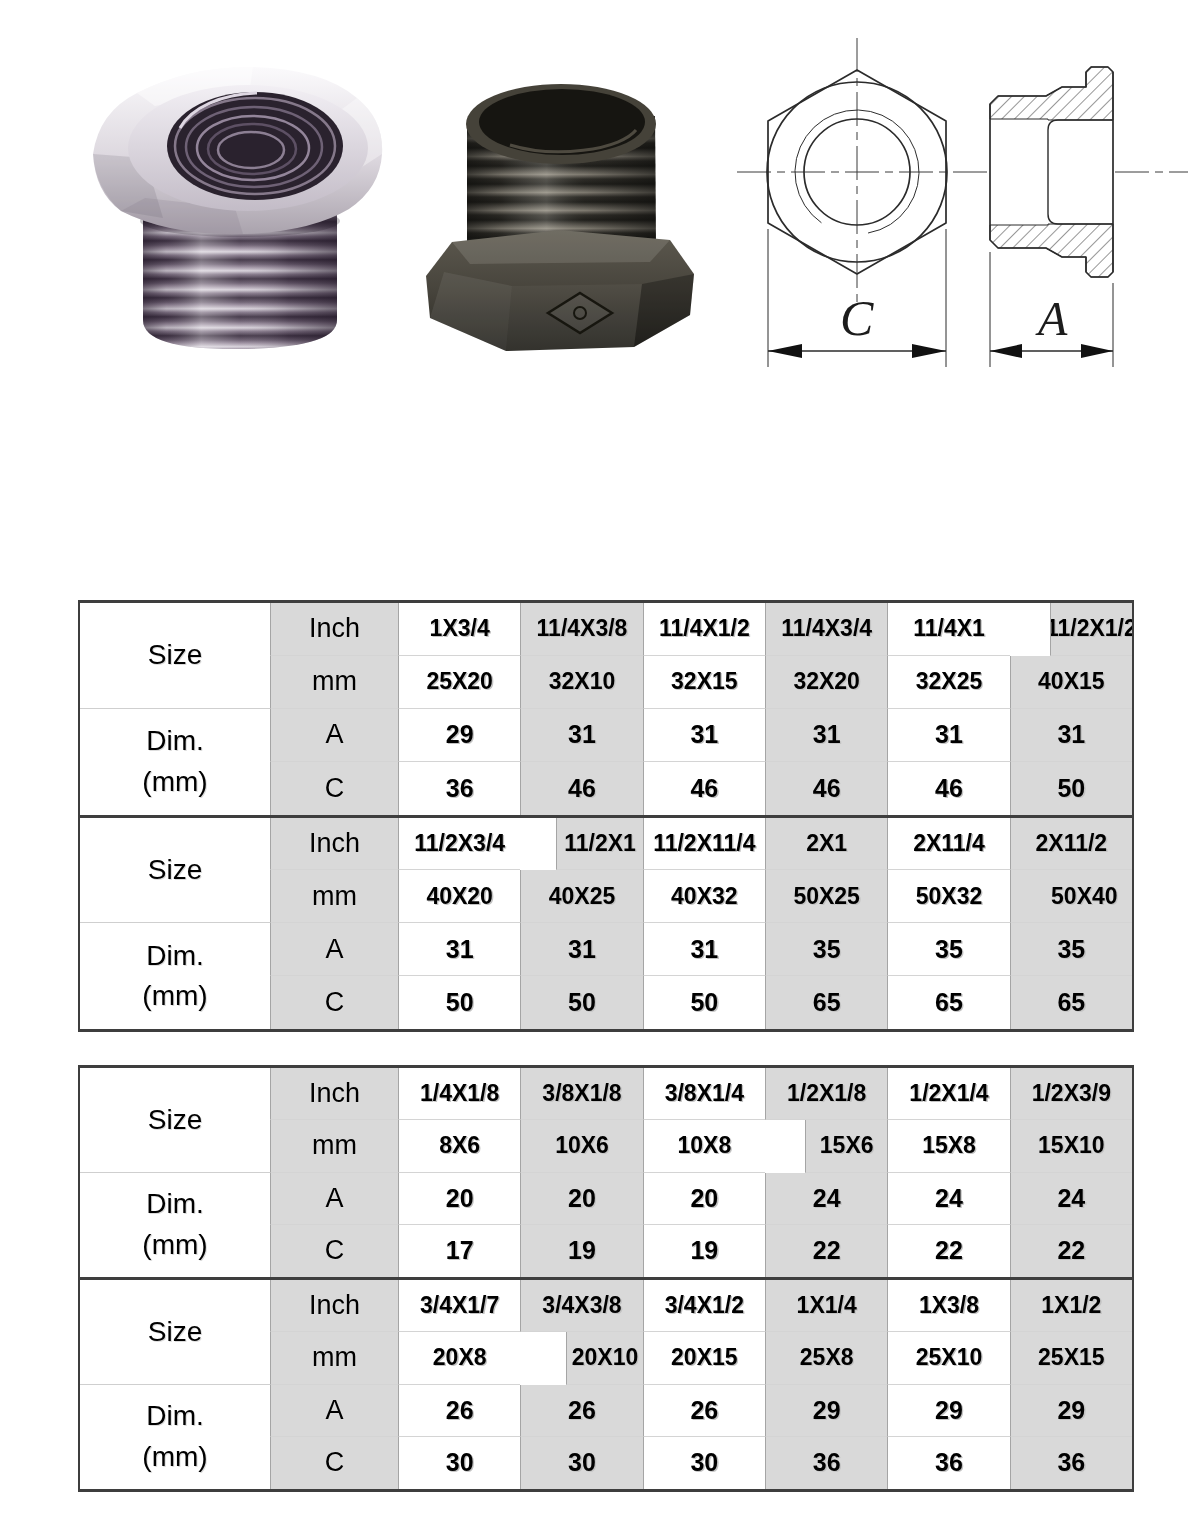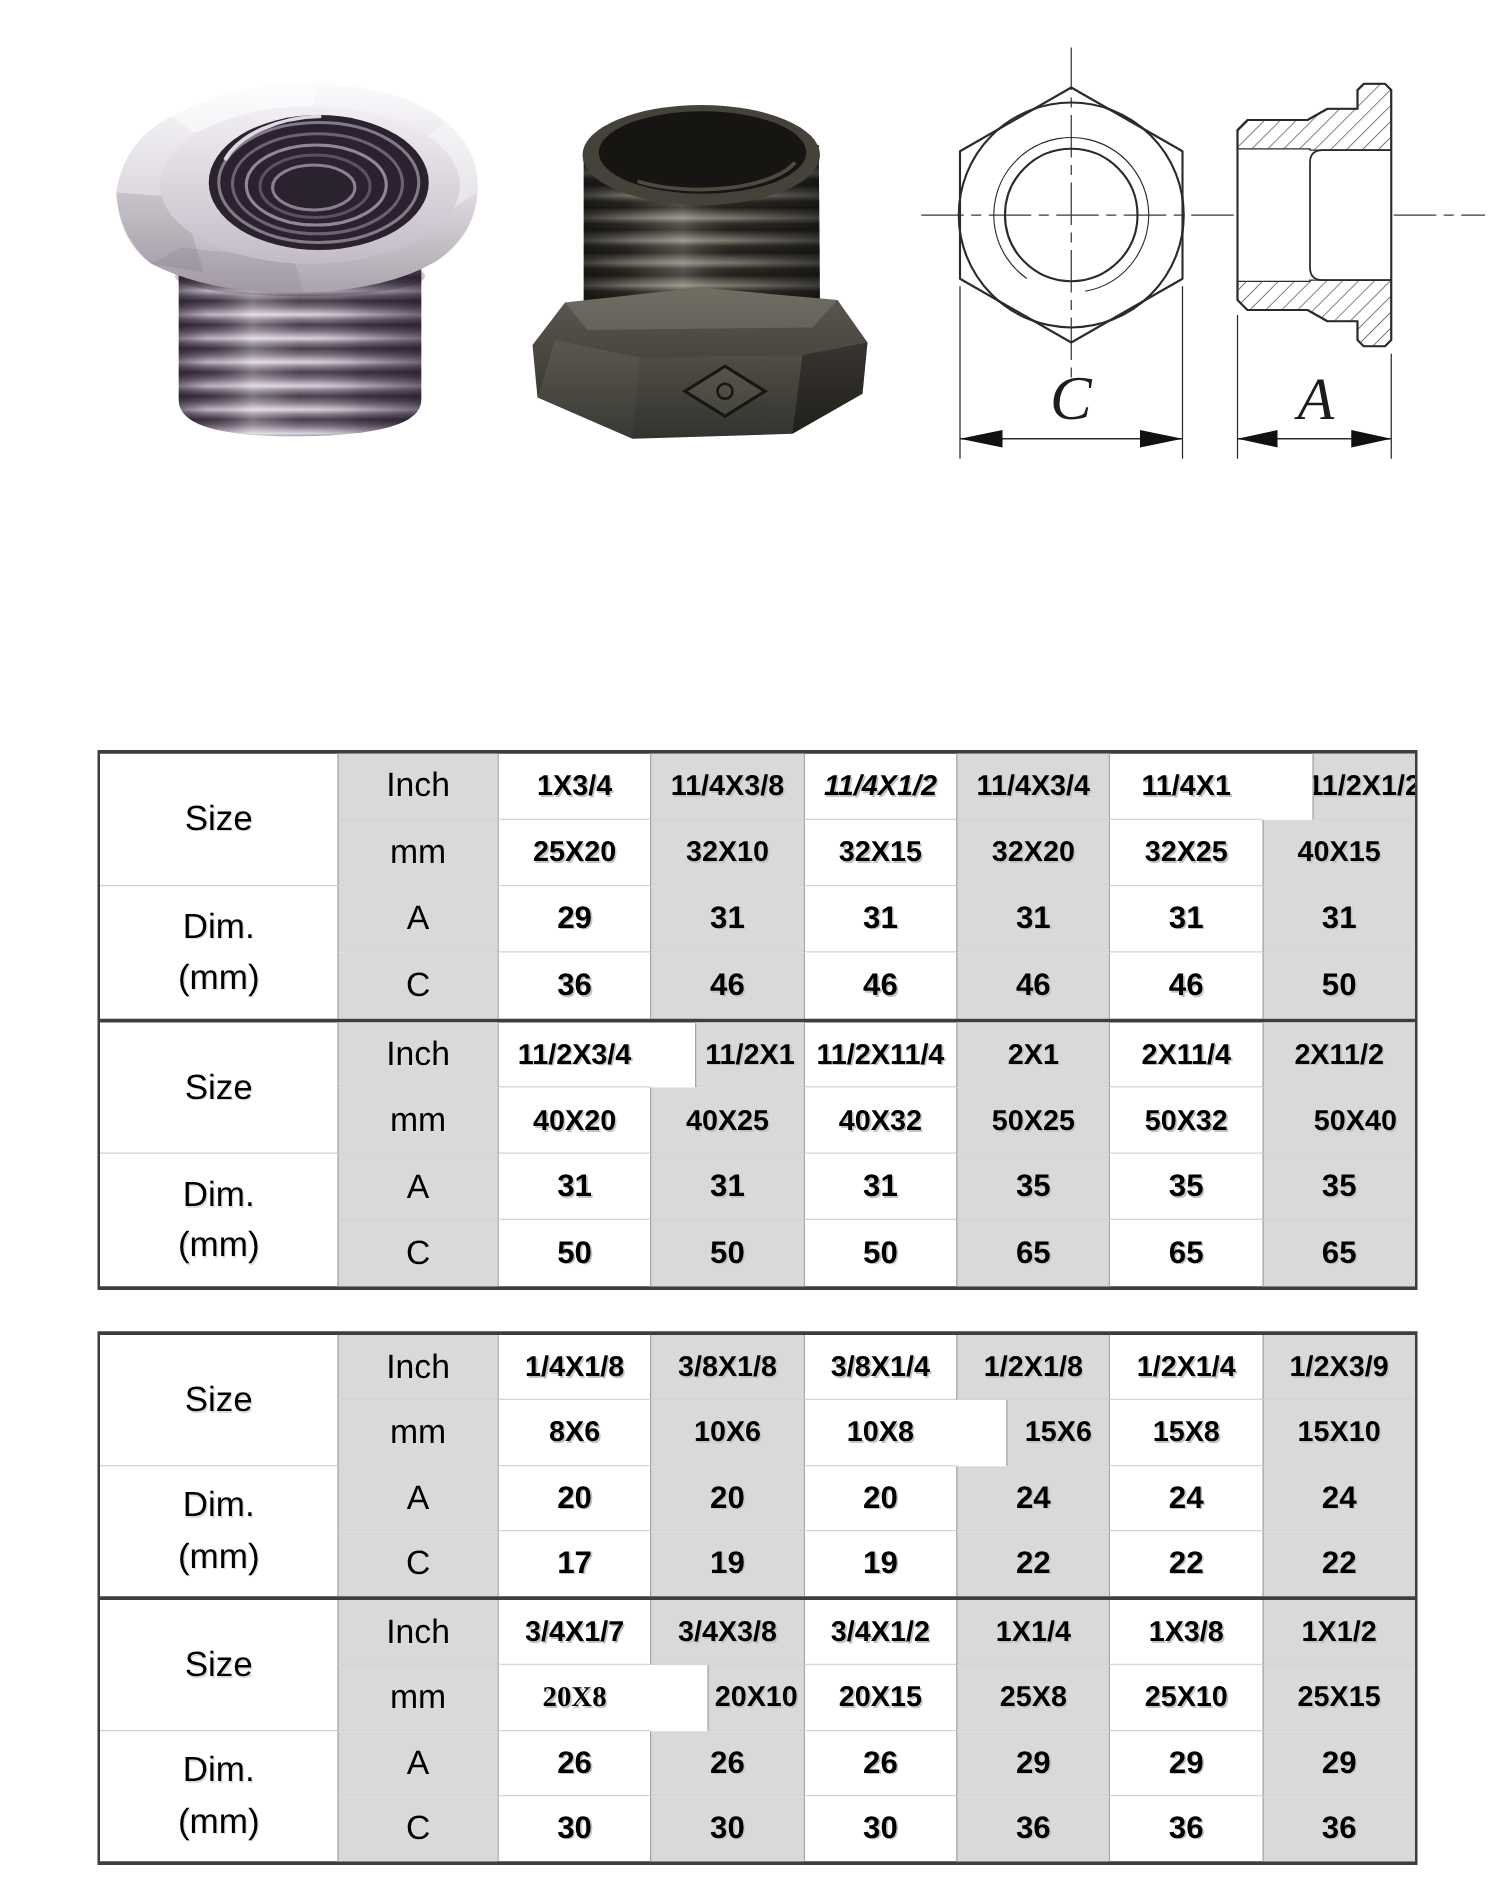--- a/index.html
+++ b/index.html
@@ -177,21 +177,21 @@
   <div class="tbl" id="table1">
       <div class="section">
         <div class="c left-cell pairline" style="grid-area: 1 / 1 / 3 / 2;">Size</div>
         <div class="c left-cell dim" style="grid-area: 3 / 1 / 5 / 2;">
           <span>Dim.</span>
           <span>(mm)</span>
         </div>
         <div class="c label-cell shade vline hline" style="grid-area: 1 / 2 / 2 / 3;">Inch</div>
         <div class="c value-cell vline hline sz" style="grid-area: 1 / 3 / 2 / 4;">1X3/4</div>
         <div class="c value-cell vline shade hline sz" style="grid-area: 1 / 4 / 2 / 5;">11/4X3/8</div>
-        <div class="c value-cell vline hline sz" style="grid-area: 1 / 5 / 2 / 6; font-style: italic;">11/4X1/2</div>
+        <div class="c value-cell vline hline sz" style="grid-area: 1 / 5 / 2 / 6;">11/4X1/2</div>
         <div class="c value-cell vline shade hline sz" style="grid-area: 1 / 6 / 2 / 7;">11/4X3/4</div>
         <div class="c value-cell vline hline sz" style="grid-area: 1 / 7 / 2 / 8;">11/4X1</div>
         <div class="c value-cell vline shade hline sz" style="grid-area: 1 / 8 / 2 / 9; margin-left: 40px;">11/2X1/2</div>
         <div class="c label-cell shade vline hline" style="grid-area: 2 / 2 / 3 / 3;">mm</div>
         <div class="c value-cell vline hline sz" style="grid-area: 2 / 3 / 3 / 4;">25X20</div>
         <div class="c value-cell vline shade hline sz" style="grid-area: 2 / 4 / 3 / 5;">32X10</div>
         <div class="c value-cell vline hline sz" style="grid-area: 2 / 5 / 3 / 6;">32X15</div>
         <div class="c value-cell vline shade hline sz" style="grid-area: 2 / 6 / 3 / 7;">32X20</div>
         <div class="c value-cell vline hline sz" style="grid-area: 2 / 7 / 3 / 8;">32X25</div>
         <div class="c value-cell vline shade hline sz" style="grid-area: 2 / 8 / 3 / 9;">40X15</div>
@@ -289,21 +289,21 @@
           <span>(mm)</span>
         </div>
         <div class="c label-cell shade vline hline" style="grid-area: 1 / 2 / 2 / 3;">Inch</div>
         <div class="c value-cell vline hline sz" style="grid-area: 1 / 3 / 2 / 4;">3/4X1/7</div>
         <div class="c value-cell vline shade hline sz" style="grid-area: 1 / 4 / 2 / 5;">3/4X3/8</div>
         <div class="c value-cell vline hline sz" style="grid-area: 1 / 5 / 2 / 6;">3/4X1/2</div>
         <div class="c value-cell vline shade hline sz" style="grid-area: 1 / 6 / 2 / 7;">1X1/4</div>
         <div class="c value-cell vline hline sz" style="grid-area: 1 / 7 / 2 / 8;">1X3/8</div>
         <div class="c value-cell vline shade hline sz" style="grid-area: 1 / 8 / 2 / 9;">1X1/2</div>
         <div class="c label-cell shade vline hline" style="grid-area: 2 / 2 / 3 / 3;">mm</div>
-        <div class="c value-cell vline hline sz" style="grid-area: 2 / 3 / 3 / 4; font-family: Liberation Serif, serif;">20X8</div>
+        <div class="c value-cell vline hline sz" style="grid-area: 2 / 3 / 3 / 4;">20X8</div>
         <div class="c value-cell vline shade hline sz" style="grid-area: 2 / 4 / 3 / 5; margin-left: 46px;">20X10</div>
         <div class="c value-cell vline hline sz" style="grid-area: 2 / 5 / 3 / 6;">20X15</div>
         <div class="c value-cell vline shade hline sz" style="grid-area: 2 / 6 / 3 / 7;">25X8</div>
         <div class="c value-cell vline hline sz" style="grid-area: 2 / 7 / 3 / 8;">25X10</div>
         <div class="c value-cell vline shade hline sz" style="grid-area: 2 / 8 / 3 / 9;">25X15</div>
         <div class="c label-cell shade vline hline" style="grid-area: 3 / 2 / 4 / 3;">A</div>
         <div class="c value-cell vline hline dm" style="grid-area: 3 / 3 / 4 / 4;">26</div>
         <div class="c value-cell vline shade hline dm" style="grid-area: 3 / 4 / 4 / 5;">26</div>
         <div class="c value-cell vline hline dm" style="grid-area: 3 / 5 / 4 / 6;">26</div>
         <div class="c value-cell vline shade hline dm" style="grid-area: 3 / 6 / 4 / 7;">29</div>

